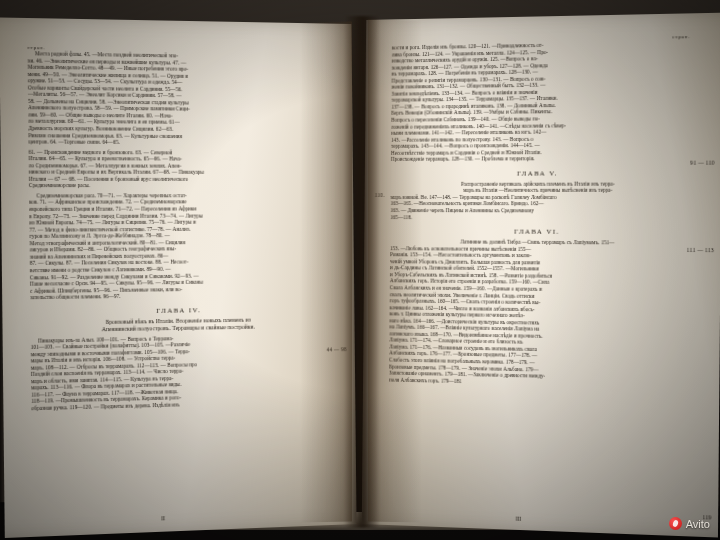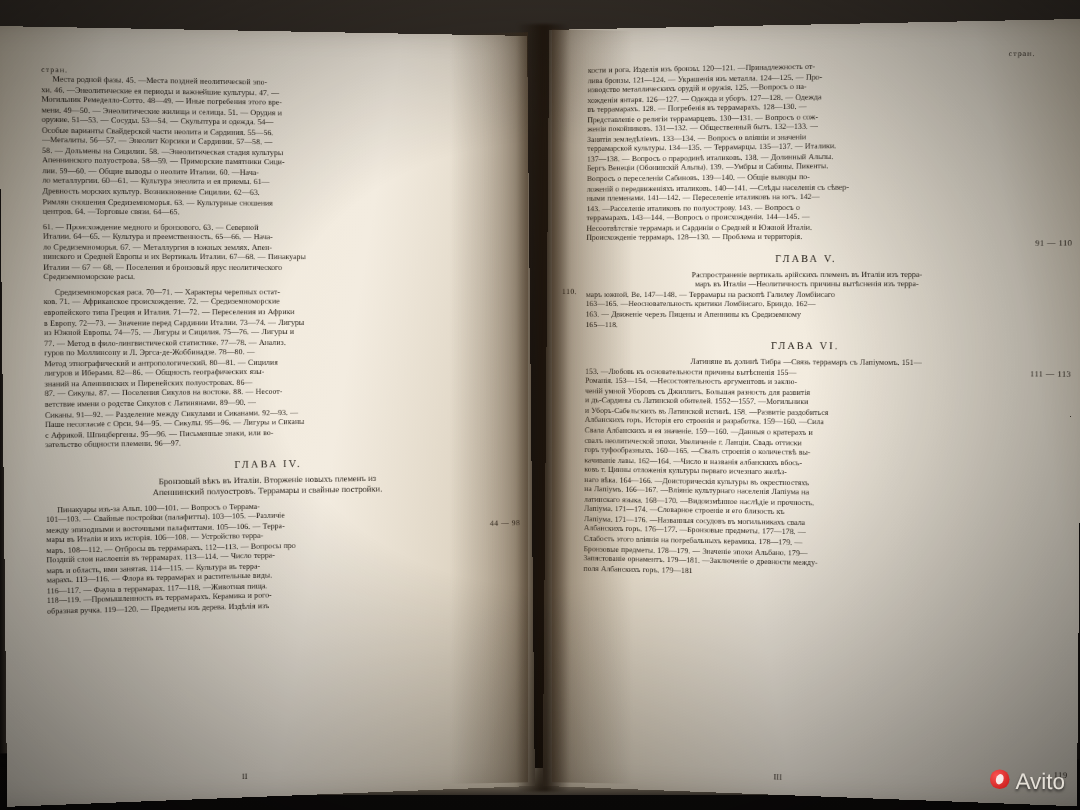--- a/index.html
+++ b/index.html
@@ -70,22 +70,22 @@
   .hdr-r{text-align:right;}
   .ln{font-size:5.1px;line-height:6.55px;text-align:justify;
       hyphens:auto;word-spacing:.2px;color:#2d261e;}
   .ln.indent{text-indent:7px;}
   .chapter{font-size:6.6px;text-align:center;letter-spacing:1.4px;margin:7px 0 4px;color:#241e17;}
   .blk{margin-bottom:3px;}
   .rng{position:absolute;font-size:5.2px;color:#2d261e;letter-spacing:.3px;}
   .folio{position:absolute;font-size:5.4px;color:#332c23;}
 
   
-  .wm{position:absolute;right:10px;bottom:10px;display:flex;gap:4px;
-      color:#e9e4dc;font-family:"Liberation Sans",sans-serif;font-size:15px;
+  .wm{position:absolute;right:10px;bottom:10px;display:flex;align-items:center;gap:4px;
+      color:#e9e4dc;font-family:"Liberation Sans",sans-serif;font-size:11px;
       text-shadow:0 1px 2px rgba(0,0,0,.7);opacity:.95;}
   .wm .dot{width:13px;height:13px;border-radius:50%;
       background:radial-gradient(circle at 35% 32%,#ff4f4f,#c40d0d);
       display:inline-block;position:relative;}
   .wm .dot:after{content:"";position:absolute;left:4px;top:3px;width:5px;height:7px;
       border-radius:50%;background:#fff;opacity:.9;transform:rotate(18deg);}
 </style>
 </head>
 <body>
 

